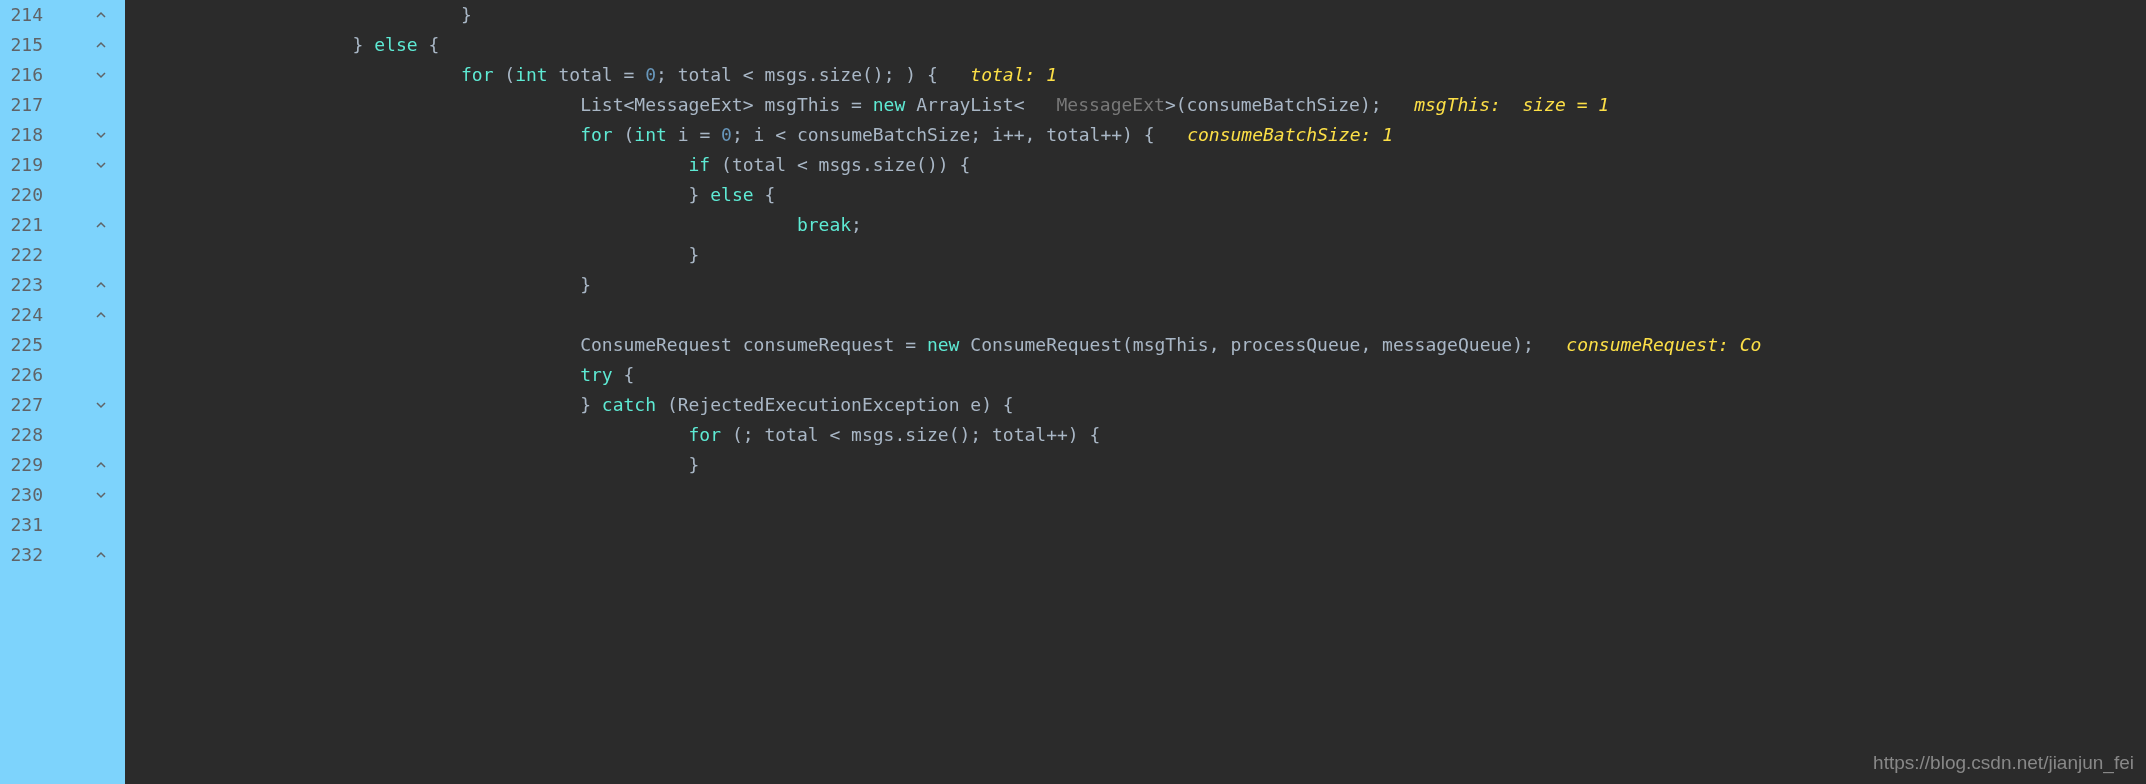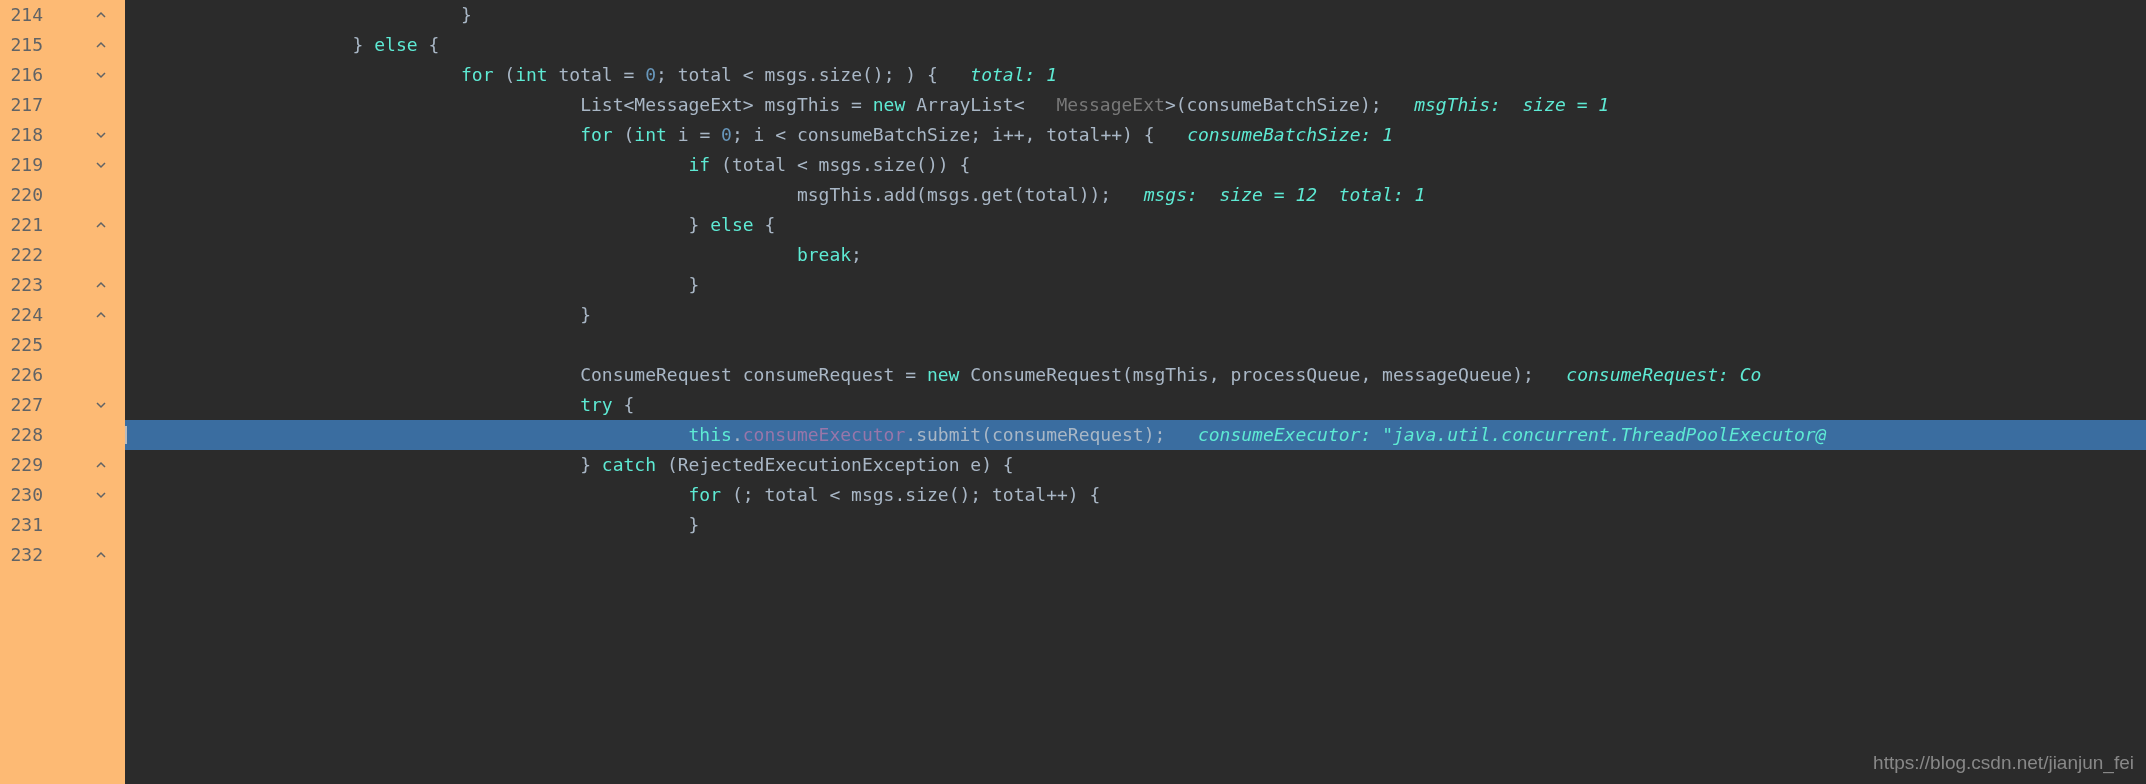--- a/index.html
+++ b/index.html
@@ -12,21 +12,21 @@
   overflow: hidden;
   width: 2146px;
   height: 784px;
   position: relative;
 }
 .editor {
   display: flex;
   height: 100%;
 }
 .gutter {
-  background: #fdba74;
+  background: #7dd3fc;
   position: relative;
   flex-shrink: 0;
 }
 .line-numbers {
   width: 55px;
   text-align: right;
   padding-right: 12px;
   color: #606366;
   user-select: none;
 }
@@ -68,21 +68,21 @@
   left: 0;
   top: 6px;
   width: 2px;
   height: 18px;
   background: #bbbbbb;
 }
 .kw { color: #5eead4; }
 .num { color: #6897bb; }
 .plain { color: #a9b7c6; }
 .param { color: #a9b7c6; }
-.hint { color: #5eead4; font-style: italic; }
+.hint { color: #fde047; font-style: italic; }
 .field { color: #9876aa; }
 .type-hint { color: #787878; margin-left: 32px; }
 .watermark {
   position: absolute;
   bottom: 6px;
   right: 12px;
   font-size: 19px;
   color: #888;
   font-family: Arial, sans-serif;
   font-style: normal;
@@ -179,28 +179,26 @@
             <path d="M1 7 L5 3 L9 7" stroke="#606366" stroke-width="1.5" fill="none"></path>
           </svg></div></div>
     </div>
   <div class="code-area" id="code">
       <div class="line"><span>                               </span><span class="plain">}</span></div>
       <div class="line"><span>                     </span><span class="plain">} </span><span class="kw">else </span><span class="plain">{</span></div>
       <div class="line"><span>                               </span><span class="kw">for </span><span class="plain">(</span><span class="kw">int </span><span class="param">total</span><span class="plain"> = </span><span class="num">0</span><span class="plain">; </span><span class="param">total</span><span class="plain"> &lt; msgs.size(); ) {   </span><span class="hint">total: 1</span></div>
       <div class="line"><span>                                          </span><span class="plain">List&lt;MessageExt&gt; msgThis = </span><span class="kw">new </span><span class="plain">ArrayList&lt;</span><span class="type-hint">MessageExt</span><span class="plain">&gt;(consumeBatchSize);   </span><span class="hint">msgThis:  size = 1</span></div>
       <div class="line"><span>                                          </span><span class="kw">for </span><span class="plain">(</span><span class="kw">int </span><span class="param">i</span><span class="plain"> = </span><span class="num">0</span><span class="plain">; </span><span class="param">i</span><span class="plain"> &lt; consumeBatchSize; </span><span class="param">i</span><span class="plain">++, </span><span class="param">total</span><span class="plain">++) {   </span><span class="hint">consumeBatchSize: 1</span></div>
       <div class="line"><span>                                                    </span><span class="kw">if </span><span class="plain">(</span><span class="param">total</span><span class="plain"> &lt; msgs.size()) {</span></div>
-      <div class="line"><span>                                                              </span><span class="plain">msgThis.add(msgs.get(</span><span class="param">total</span><span class="plain">));   </span><span class="hint">msgs:  size = 12  total: 1</span></div>
       <div class="line"><span>                                                    </span><span class="plain">} </span><span class="kw">else </span><span class="plain">{</span></div>
       <div class="line"><span>                                                              </span><span class="kw">break</span><span class="plain">;</span></div>
       <div class="line"><span>                                                    </span><span class="plain">}</span></div>
       <div class="line"><span>                                          </span><span class="plain">}</span></div>
       <div class="line"><span></span></div>
       <div class="line"><span>                                          </span><span class="plain">ConsumeRequest consumeRequest = </span><span class="kw">new </span><span class="plain">ConsumeRequest(msgThis, processQueue, messageQueue);   </span><span class="hint">consumeRequest: Co</span></div>
       <div class="line"><span>                                          </span><span class="kw">try </span><span class="plain">{</span></div>
-      <div class="line highlighted"><div class="cursor-mark"></div><span>                                                    </span><span class="kw">this</span><span class="plain">.</span><span class="field">consumeExecutor</span><span class="plain">.submit(consumeRequest);   </span><span class="hint">consumeExecutor: "java.util.concurrent.ThreadPoolExecutor@</span></div>
       <div class="line"><span>                                          </span><span class="plain">} </span><span class="kw">catch </span><span class="plain">(RejectedExecutionException e) {</span></div>
       <div class="line"><span>                                                    </span><span class="kw">for </span><span class="plain">(; </span><span class="param">total</span><span class="plain"> &lt; msgs.size(); </span><span class="param">total</span><span class="plain">++) {</span></div>
       <div class="line"><span>                                                    </span><span class="plain">}</span></div>
     </div>
 </div>
 
 <div class="watermark">https://blog.csdn.net/jianjun_fei</div>
 
 </body></html>

